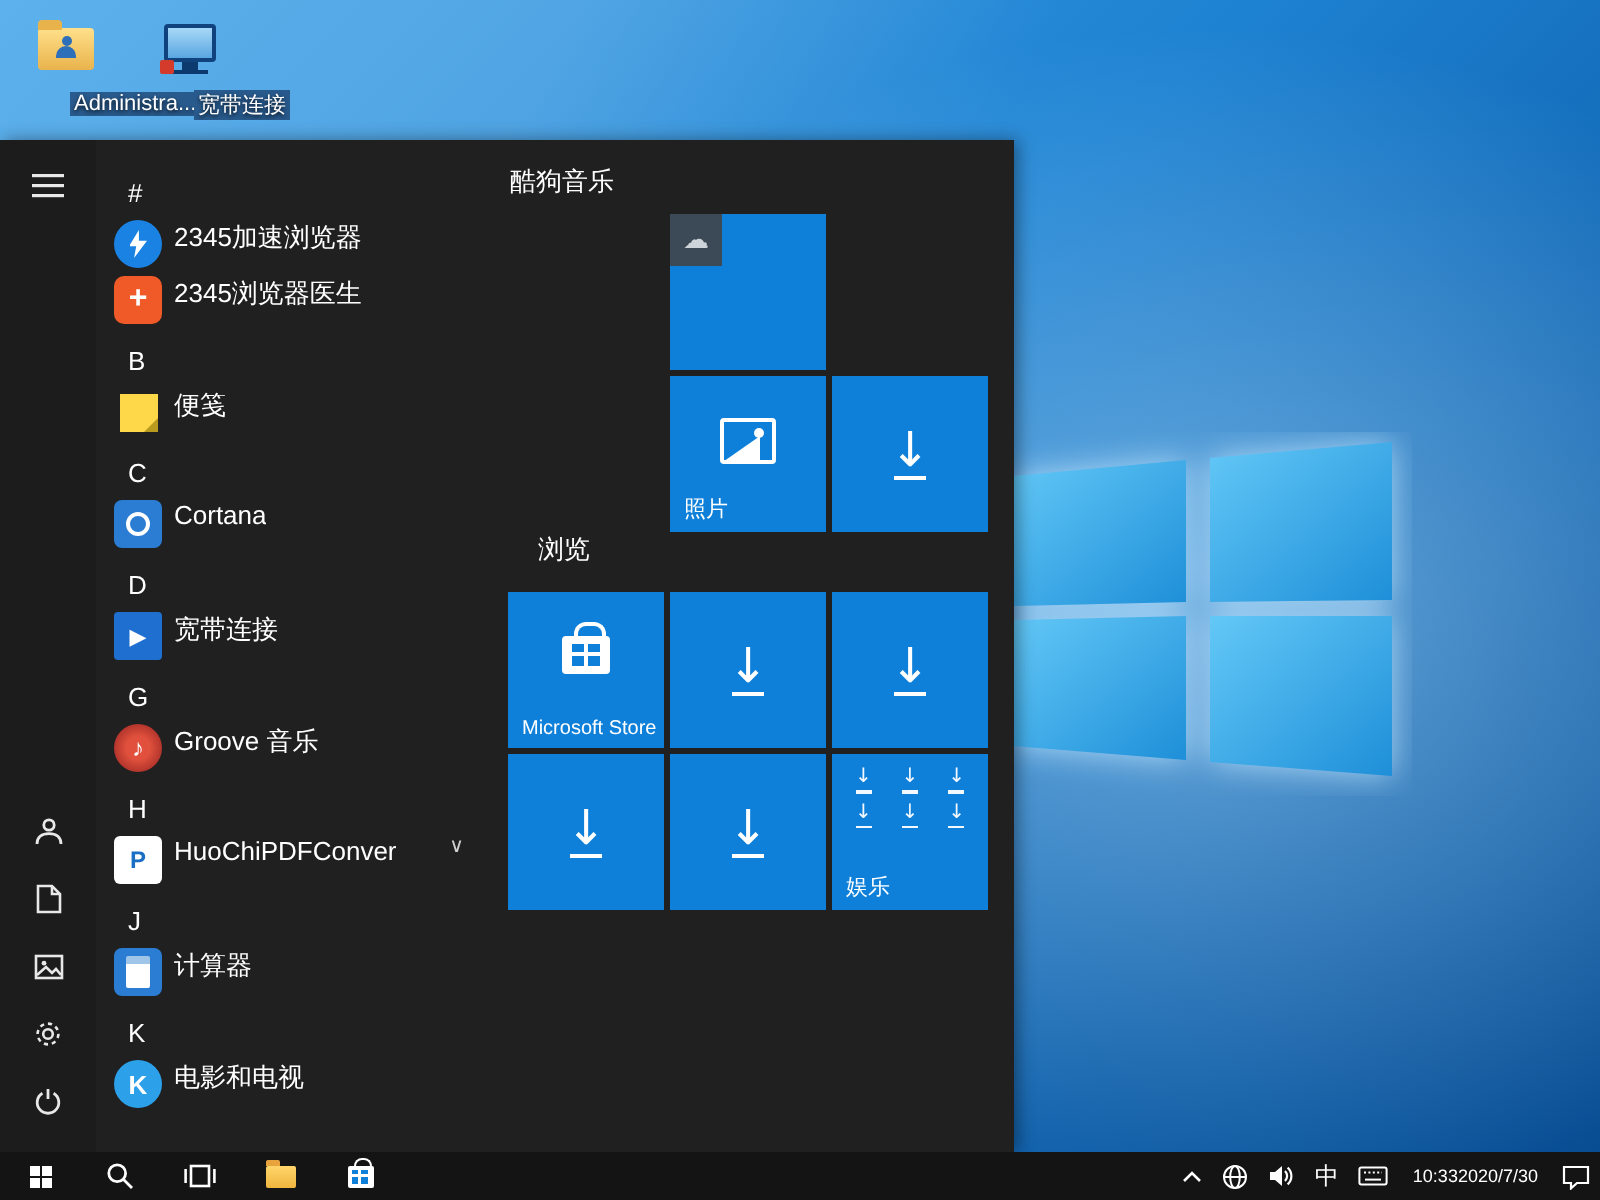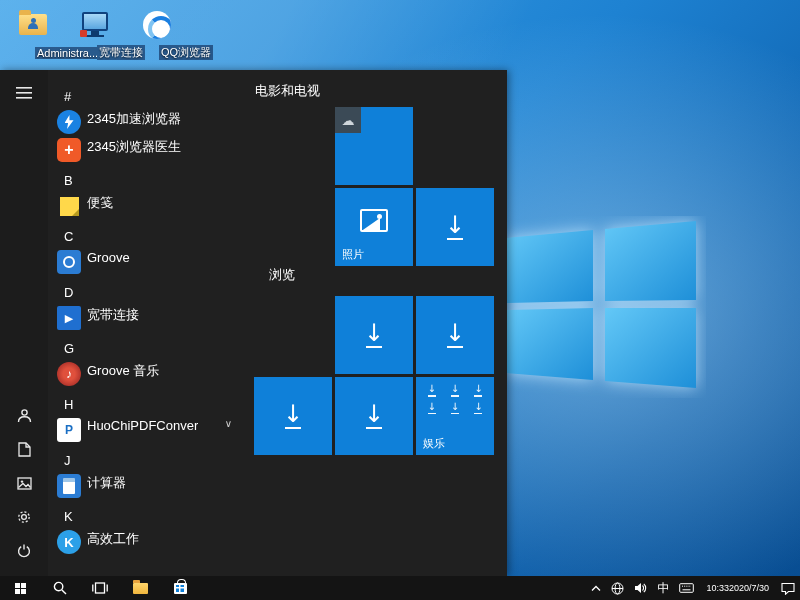--- a/index.html
+++ b/index.html
@@ -178,26 +178,20 @@
   </div>
   <div class="desk-icon" style="left:64px; top:8px;">
     <div class="dico">
       <div class="monitor"></div>
       <div class="monitor-stand"></div>
       <div class="monitor-base"></div>
       <div class="monitor-dot"></div>
     </div>
     <span class="dlabel">宽带连接</span>
   </div>
-  <div class="desk-icon" style="left:126px; top:8px;">
-    <div class="dico">
-      <div class="qqb"></div>
-    </div>
-    <span class="dlabel">QQ浏览器</span>
-  </div>
 
   <div class="start-menu">
 
     <div class="rail">
       <div class="rail-top">
         <div class="rail-btn">
           <svg width="16" height="12">
             <rect x="0" y="0" width="16" height="1.6" fill="#e8e8e8"></rect>
             <rect x="0" y="5" width="16" height="1.6" fill="#e8e8e8"></rect>
             <rect x="0" y="10" width="16" height="1.6" fill="#e8e8e8"></rect>
@@ -265,21 +259,21 @@
         <span class="lbl">便笺</span>
       </div>
 
       <div class="al-header">
           <span>C</span>
         </div>
       <div class="al-app">
         <span class="ic ic-cortana">
             <span class="ring"></span>
           </span>
-        <span class="lbl">Groove</span>
+        <span class="lbl">Cortana</span>
       </div>
 
       <div class="al-header">
           <span>D</span>
         </div>
       <div class="al-app">
         <span class="ic ic-movies">▶</span>
         <span class="lbl">宽带连接</span>
       </div>
 
@@ -310,45 +304,49 @@
             <span class="body"></span>
           </span>
         <span class="lbl">计算器</span>
       </div>
 
       <div class="al-header">
           <span>K</span>
         </div>
       <div class="al-app">
         <span class="ic ic-kugou">K</span>
-        <span class="lbl">高效工作</span>
+        <span class="lbl">电影和电视</span>
       </div>
     </div>
 
     <div class="tiles">
-      <div class="group-title" style="left:7px; top:12px;">电影和电视</div>
+      <div class="group-title" style="left:7px; top:12px;">酷狗音乐</div>
 
       <div class="tile" style="left:87px; top:37px;">
         <div class="mini-cloud">☁</div>
       </div>
 
       <div class="tile" style="left:87px; top:118px;">
         <div class="photo-ic"></div>
         <span class="tlabel">照片</span>
       </div>
 
       <div class="tile" style="left:168px; top:118px;">
         <div class="dl">
             <span class="arrow">↓</span>
             <span class="bar"></span>
           </div>
       </div>
 
       <div class="group-title" style="left:21px; top:196px;">浏览</div>
 
+      <div class="tile" style="left:6px; top:226px;">
+        <div class="bag"></div>
+        <span class="tlabel small">Microsoft Store</span>
+      </div>
       <div class="tile" style="left:87px; top:226px;">
         <div class="dl">
             <span class="arrow">↓</span>
             <span class="bar"></span>
           </div>
       </div>
       <div class="tile" style="left:168px; top:226px;">
         <div class="dl">
             <span class="arrow">↓</span>
             <span class="bar"></span>

